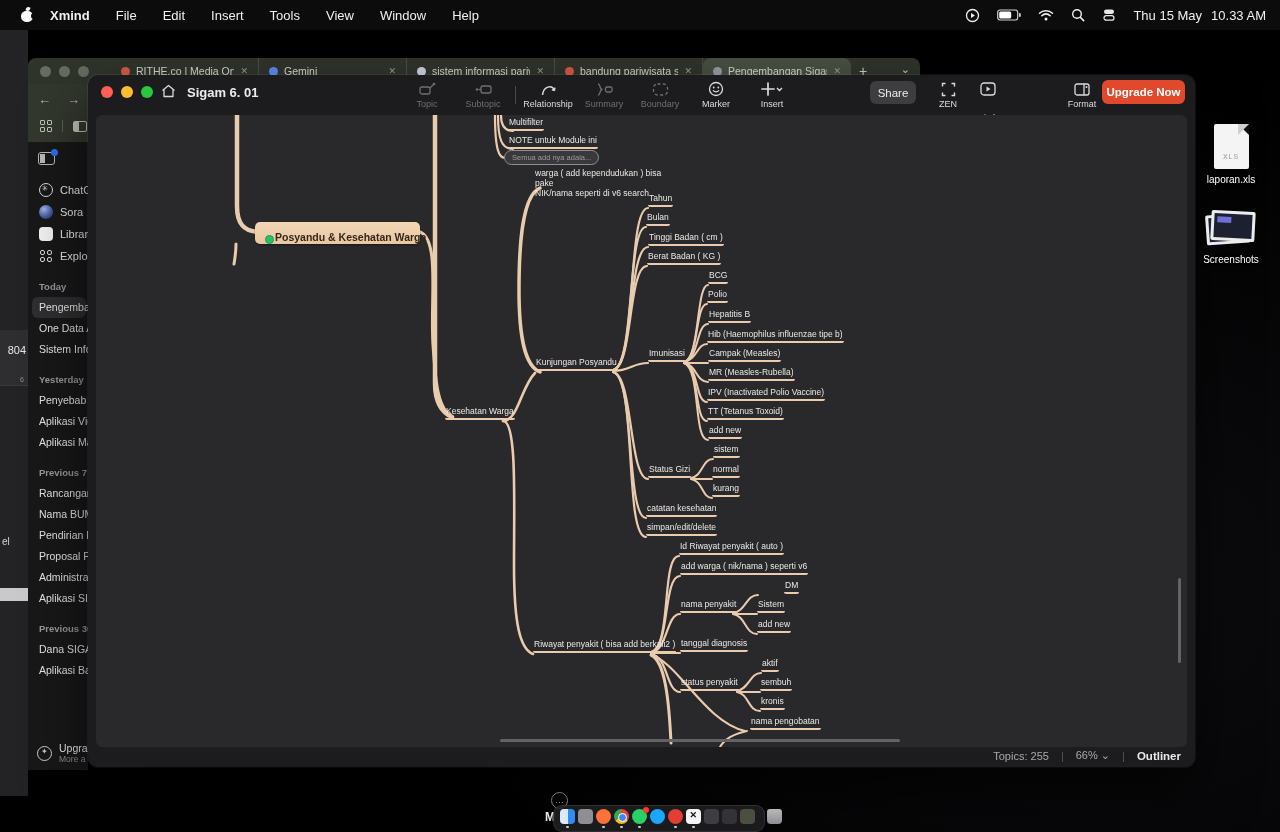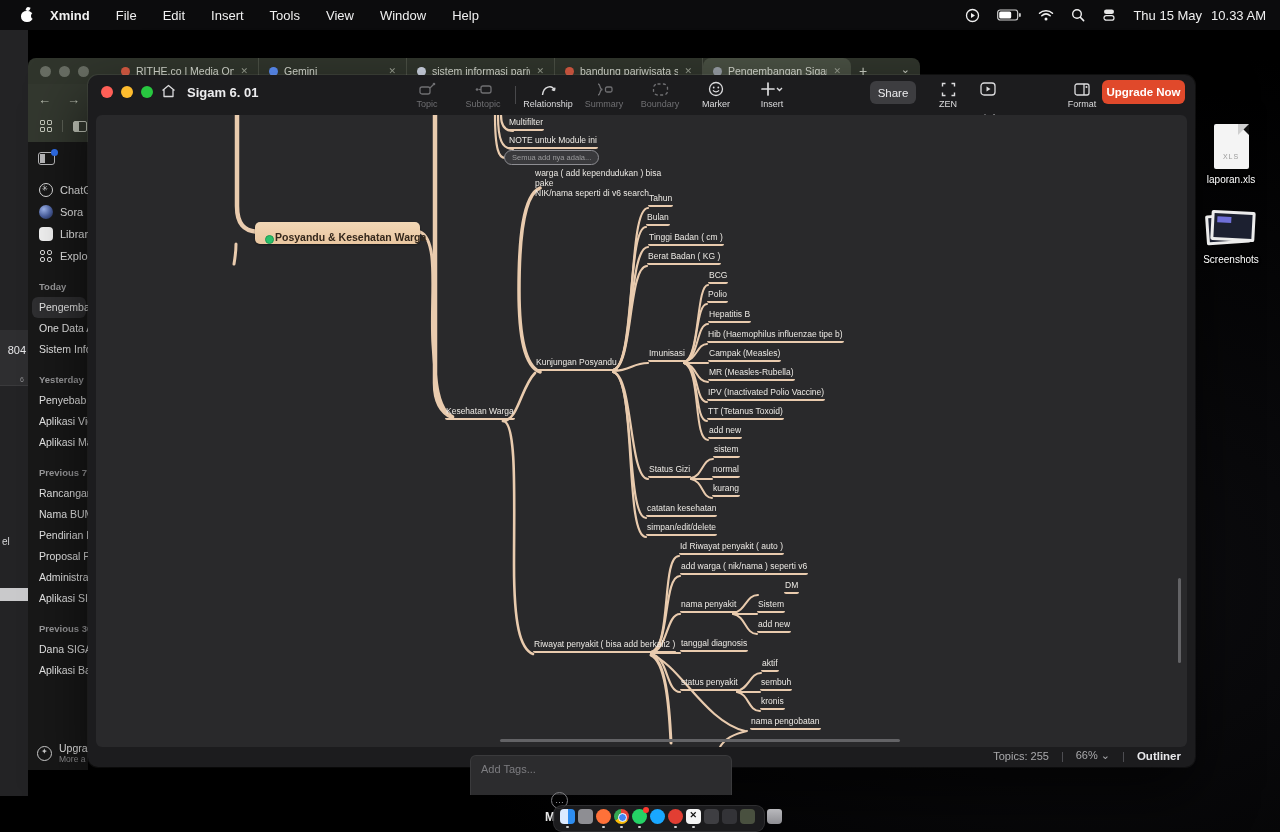--- a/index.html
+++ b/index.html
@@ -542,23 +542,20 @@
   <div id="ic-shot" class="dico" style="left:1186px; top:210px;">
     <div class="stack">
       <span class="ph p1"></span>
         <span class="ph p2">
           <span class="chip"></span>
         </span>
     </div>
     <div class="cap">Screenshots</div>
   </div>
 
-  <div id="tagsPanel" class="abs">
-    <div class="t">Add Tags...</div>
-  </div>
   <div id="mLetter" class="abs">M</div>
   <div id="ellipsisBtn" class="abs">…</div>
   <div id="dock" class="abs">
       <div class="dkwrap">
         <div class="dk dk-finder"></div>
         <span class="dkdot"></span>
       </div>
       <div class="dkwrap">
         <div class="dk dk-photos" style="background: rgb(142, 142, 147);"></div>
       </div>

